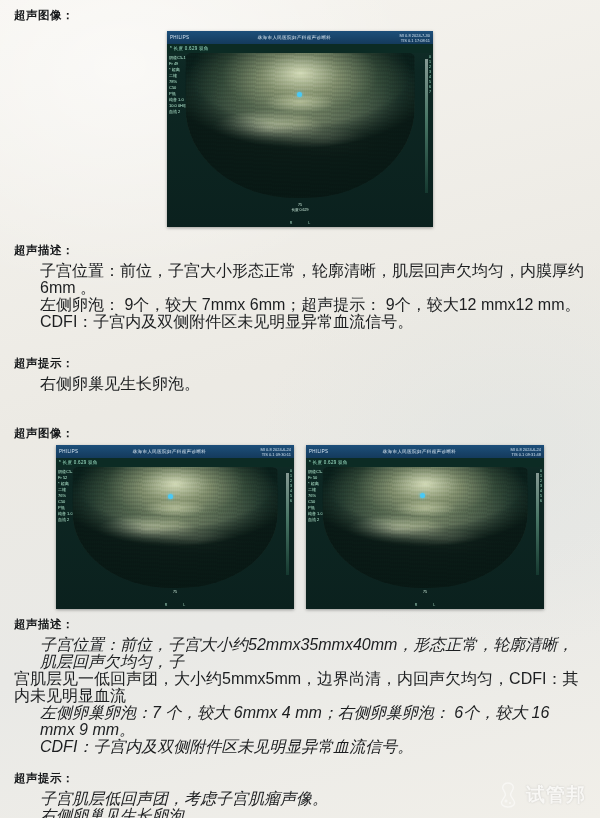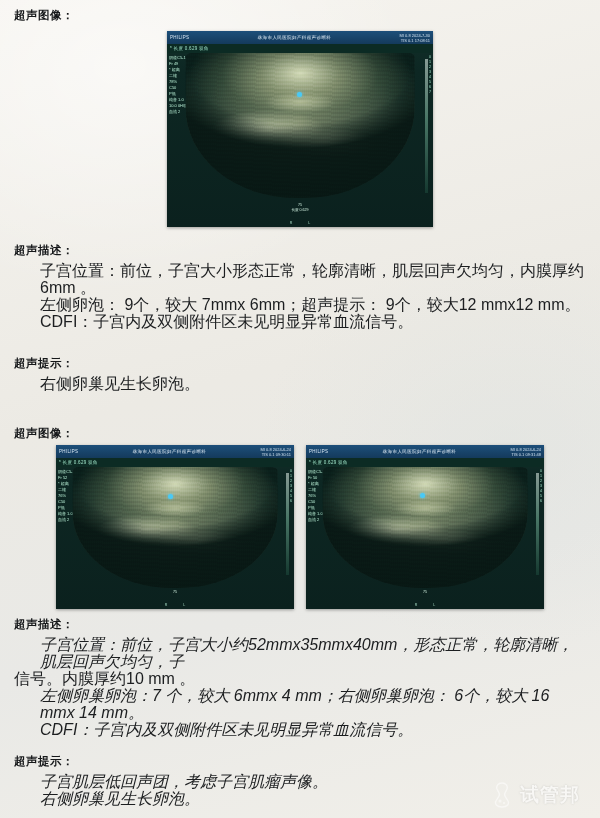--- a/index.html
+++ b/index.html
@@ -205,21 +205,21 @@
     transform: translateX(-50%);
     font-size: 3.6px;
     color: #cfeede;
     text-align: center;
     line-height: 5px;
   }
 
   
   .watermark {
     position: absolute;
-    right: 20px;
+    right: 14px;
     bottom: 10px;
     display: flex;
     align-items: center;
     gap: 6px;
     opacity: 0.55;
     pointer-events: none;
   }
   .watermark .wm-text {
     font-size: 19px;
     font-weight: bold;
@@ -408,23 +408,23 @@
         <span>R</span>
         <span>L</span>
       </div>
     </div>
   </div>
 
   <div class="gap-sm"></div>
 
   <div class="section-label">超声描述：</div>
   <p class="para indent-2">子宫位置：前位，子宫大小约52mmx35mmx40mm，形态正常，轮廓清晰，肌层回声欠均匀，子</p>
-  <p class="para">信号。内膜厚约10 mm 。</p>
+  <p class="para">宫肌层见一低回声团，大小约5mmx5mm，边界尚清，内回声欠均匀，CDFI：其内未见明显血流</p>
   <p class="para indent-2">左侧卵巢卵泡：7      个，较大        6mmx 4       mm；右侧卵巢卵泡：        6个，较大 16</p>
-  <p class="para indent-2">mmx 14    mm。</p>
+  <p class="para indent-2">mmx 9    mm。</p>
   <p class="para indent-2">CDFI：子宫内及双侧附件区未见明显异常血流信号。</p>
 
   <div class="gap-md"></div>
 
   <div class="section-label">超声提示：</div>
   <p class="para indent-2">子宫肌层低回声团，考虑子宫肌瘤声像。</p>
   <p class="para indent-2">右侧卵巢见生长卵泡。</p>
 
 </div>
 

